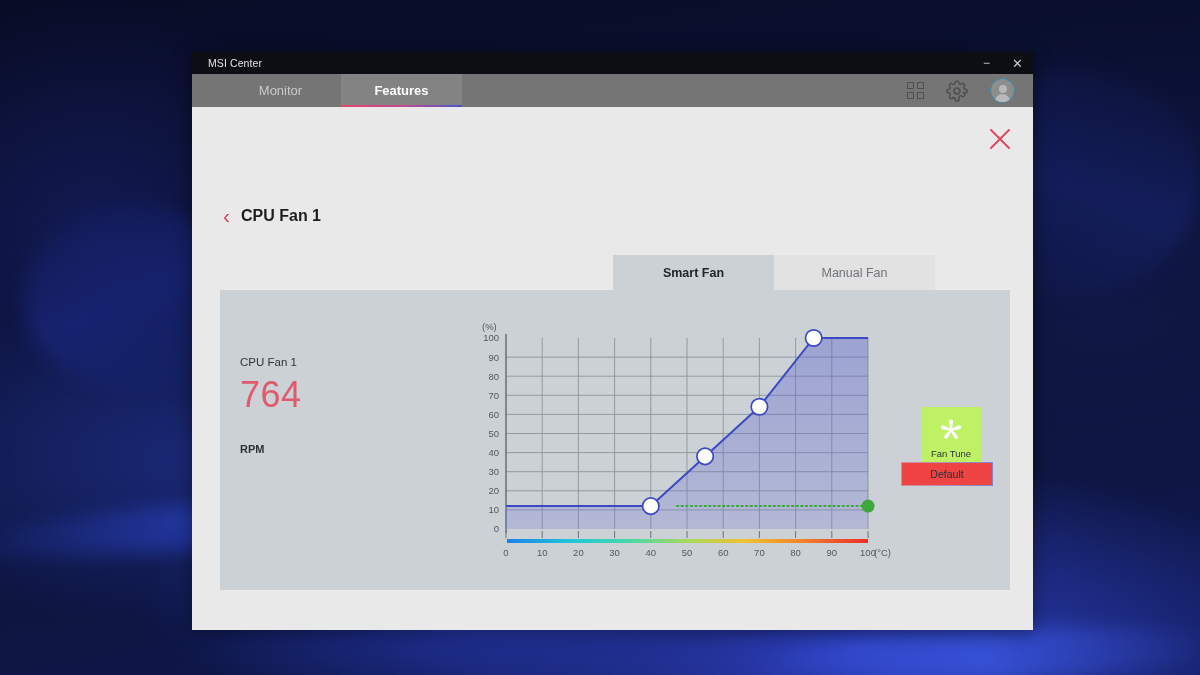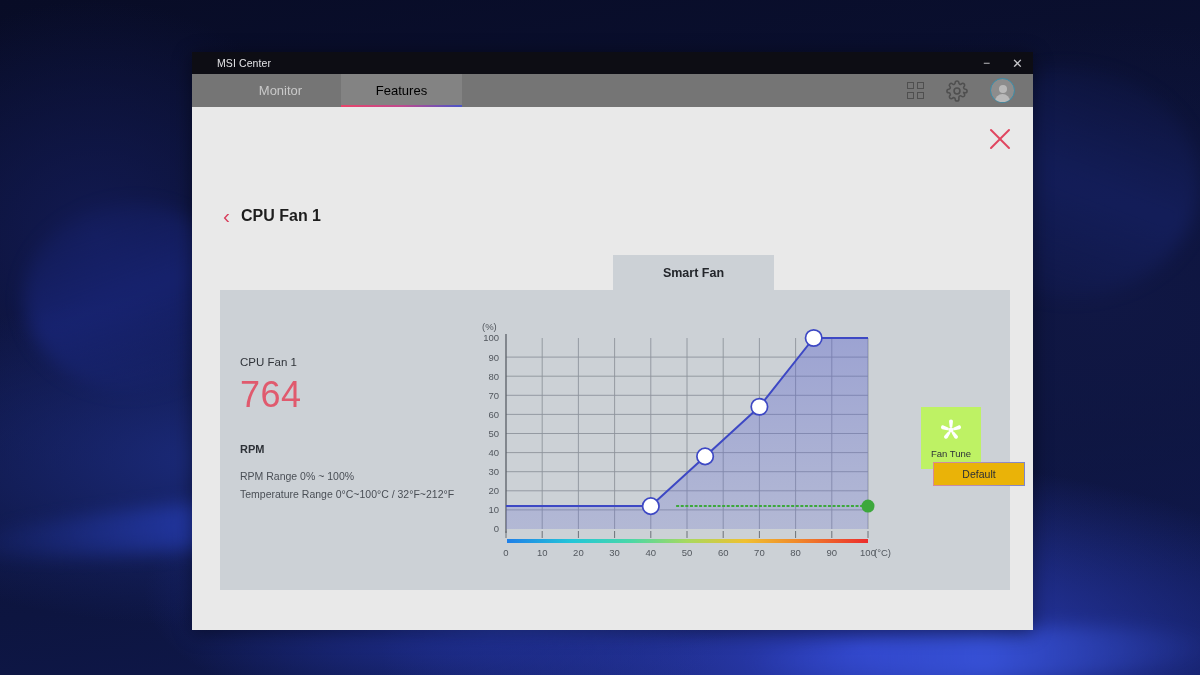--- a/index.html
+++ b/index.html
@@ -38,42 +38,42 @@
     position:absolute; left:192px; top:52px;
     width:841px; height:578px;
     background:#e9e9e9;
     box-shadow:0 3px 18px rgba(0,0,0,.45);
   }
 
   
   #title-bar {
     height:22px; background:#0d0d14;
     display:flex; align-items:center;
-    padding-left:25px;
+    padding-left:16px;
     position:relative;
   }
   #title-bar .title { color:#e3e3e6; font-size:10.5px; letter-spacing:.1px; }
   #title-bar .win-btns { position:absolute; right:0; top:0; height:22px; display:flex; }
   #title-bar .win-btn {
     width:31px; height:22px; display:flex; align-items:center; justify-content:center;
     color:#c8c8cc; font-size:12px; line-height:1;
   }
   #title-bar .win-btn.close { font-size:13px; }
 
   
   #nav-bar {
     height:33px; background:#757575;
     display:flex; align-items:stretch; position:relative;
   }
   #nav-tabs { display:flex; align-items:stretch; margin-left:28px; }
   .nav-tab {
     width:121px; display:flex; align-items:center; justify-content:center;
     font-size:13px; color:#c9c9c9; position:relative;
   }
-  .nav-tab.active { color:#000000; font-weight:normal; background:#838383; }
+  .nav-tab.active { color:#ffffff; font-weight:bold; background:#838383; }
   .nav-tab.active::after {
     content:''; position:absolute; left:0; right:0; bottom:0; height:2px;
     background:linear-gradient(90deg,#e8456a 0%,#c04a8e 50%,#4a55c8 100%);
   }
   #nav-icons {
     position:absolute; right:18px; top:0; bottom:0;
     display:flex; align-items:center; gap:22px;
   }
   .nav-ic { display:flex; align-items:center; justify-content:center; }
   .grid-ic { display:grid; grid-template-columns:7px 7px; grid-template-rows:7px 7px; gap:3px; }
@@ -145,24 +145,23 @@
     display:flex; flex-direction:column; align-items:center; justify-content:center; gap:5px;
   }
   #fan-tune .ft-label { font-size:9.5px; color:#2e3238; }
 
   
   #default-btn {
     position:absolute; left:709px; top:355px;
     width:92px; height:24px;
     display:flex; align-items:center; justify-content:center;
     font-size:10.5px; color:#2b2f35;
-    background:#eab308;
+    background:#ef4444;
     border:1px solid transparent;
     border-image:linear-gradient(90deg,#d98a96 0%,#b08fb8 50%,#7b85cc 100%) 1;
-    margin-left:32px;
   }
 </style>
 </head>
 <body>
 
 <div id="wallpaper">
   <div class="base"></div>
   <div class="streak s1"></div>
   <div class="streak s2"></div>
   <div class="streak s3"></div>
@@ -219,33 +218,30 @@
       </svg>
     </div>
 
     <div id="breadcrumb">
       <span class="chev">‹</span>
       <span class="page-title">CPU Fan 1</span>
     </div>
 
     <div id="fan-tabs">
       <div class="fan-tab active">Smart Fan</div>
+      <div class="fan-tab inactive">Manual Fan</div>
     </div>
 
     <div id="panel">
 
       <div id="fan-info">
         <div class="fan-name">CPU Fan 1</div>
         <div class="rpm-row">
           <span class="rpm-value">764</span>
           <span class="rpm-unit">RPM</span>
-        </div>
-        <div class="range-row">
-          <div>RPM Range 0% ~ 100%</div>
-          <div>Temperature Range 0°C~100°C / 32°F~212°F</div>
         </div>
       </div>
 
       <div id="chart">
         <svg id="chart-svg" width="420" height="262" viewBox="0 0 420 262">
             <defs>
               <linearGradient id="areaFill" x1="0" y1="0" x2="0" y2="1">
                 <stop offset="0%" stop-color="#5a63cc" stop-opacity="0.42"></stop>
                 <stop offset="100%" stop-color="#6a72d0" stop-opacity="0.26"></stop>
               </linearGradient>

